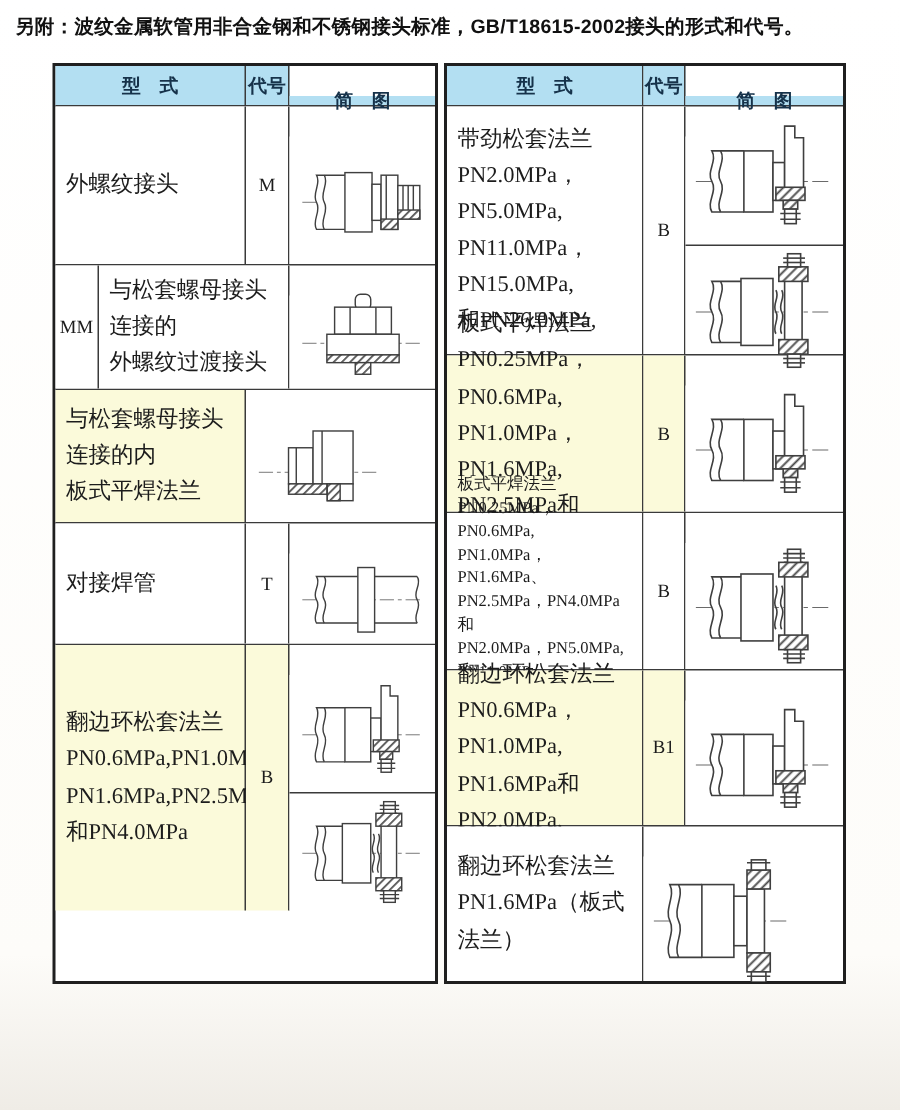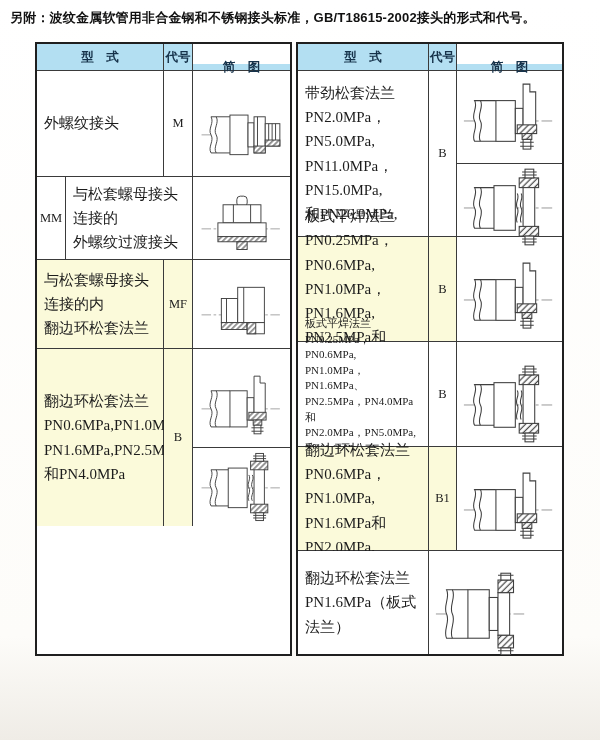--- a/index.html
+++ b/index.html
@@ -192,29 +192,37 @@
 外螺纹过渡接头</div>
         <div class="td diagc">
           <svg class="diag" viewBox="0 0 100 86">
               <use href="#sym-mm"></use>
             </svg>
         </div>
       </div>
 
       <div class="tr yl" style="height:89px">
         <div class="td type">与松套螺母接头连接的内
-翻边环松套法兰</div>
-        <div class="td code">MF</div>
+板式平焊法兰</div>
         <div class="td diagc">
           <svg class="diag" viewBox="0 0 100 86">
               <use href="#sym-mf"></use>
             </svg>
         </div>
       </div>
 
+      <div class="tr" style="height:81px">
+        <div class="td type">对接焊管</div>
+        <div class="td code">T</div>
+        <div class="td diagc">
+          <svg class="diag" viewBox="0 0 100 86">
+              <use href="#sym-t"></use>
+            </svg>
+        </div>
+      </div>
 
       <div class="tr yl" style="height:177px">
         <div class="td type">翻边环松套法兰
 PN0.6MPa,PN1.0MPa,
 PN1.6MPa,PN2.5MPa,
 和PN4.0MPa</div>
         <div class="td code">B</div>
         <div class="td diagc split">
           <div class="sub">
             <svg class="diag" viewBox="0 0 100 86">

